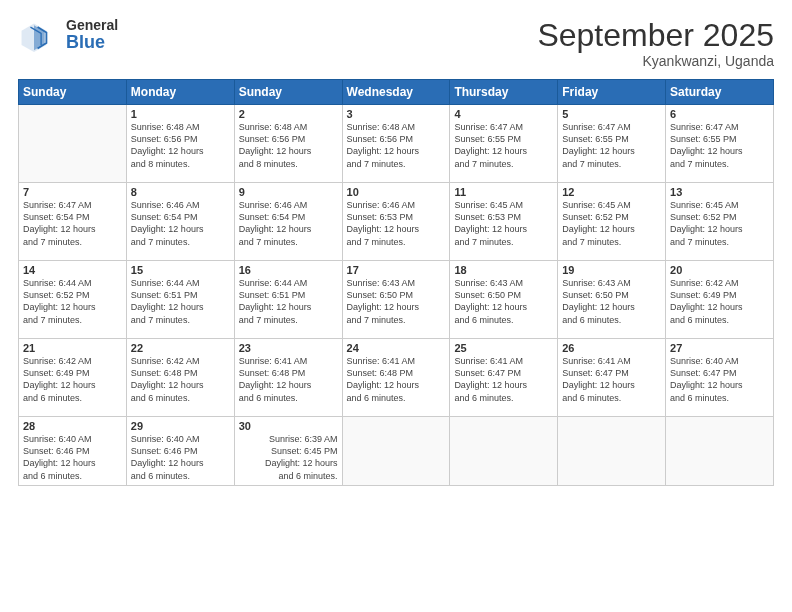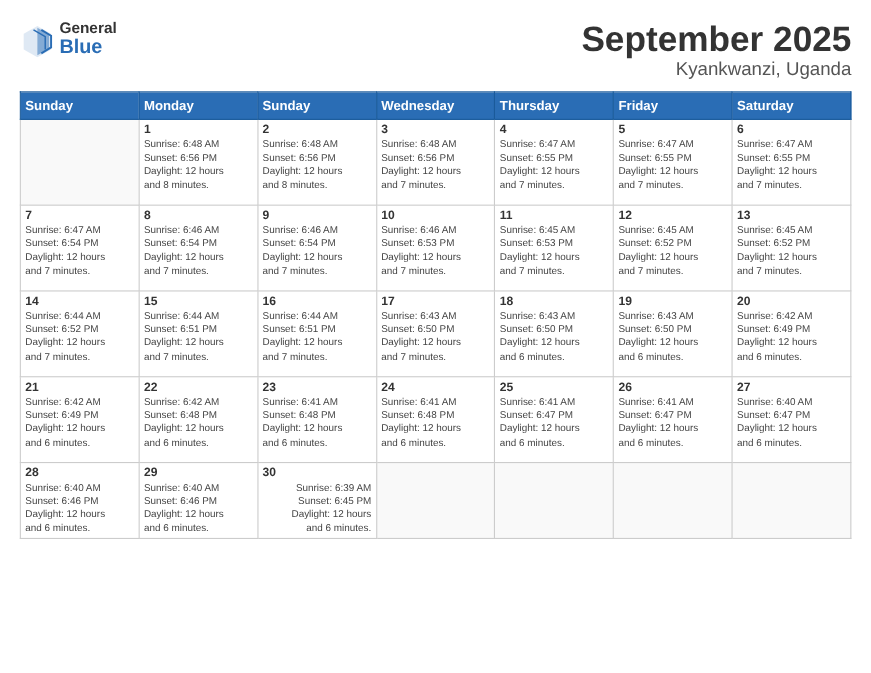--- a/index.html
+++ b/index.html
@@ -18,21 +18,21 @@
     }
     .header {
       display: flex;
       align-items: flex-start;
       justify-content: space-between;
       margin-bottom: 10px;
     }
     .logo {
       display: flex;
       align-items: center;
-      gap: 4px;
+      gap: 16px;
     }
     .logo-text {
       display: flex;
       flex-direction: column;
       line-height: 1.1;
     }
     .logo-general {
       font-size: 14px;
       font-weight: bold;
       color: #333;
@@ -44,26 +44,26 @@
     }
     .logo-icon {
       width: 32px;
       height: 32px;
     }
     .title-block {
       text-align: right;
     }
     .calendar-title {
       font-size: 32px;
-      font-weight: bold;
+      font-weight: normal;
       color: #333;
       line-height: 1.1;
     }
     .calendar-subtitle {
-      font-size: 17px;
+      font-size: 14px;
       color: #555;
     }
     table {
       width: 100%;
       border-collapse: collapse;
       table-layout: fixed;
     }
     thead tr th {
       background-color: #2a6db5;
       color: #fff;

